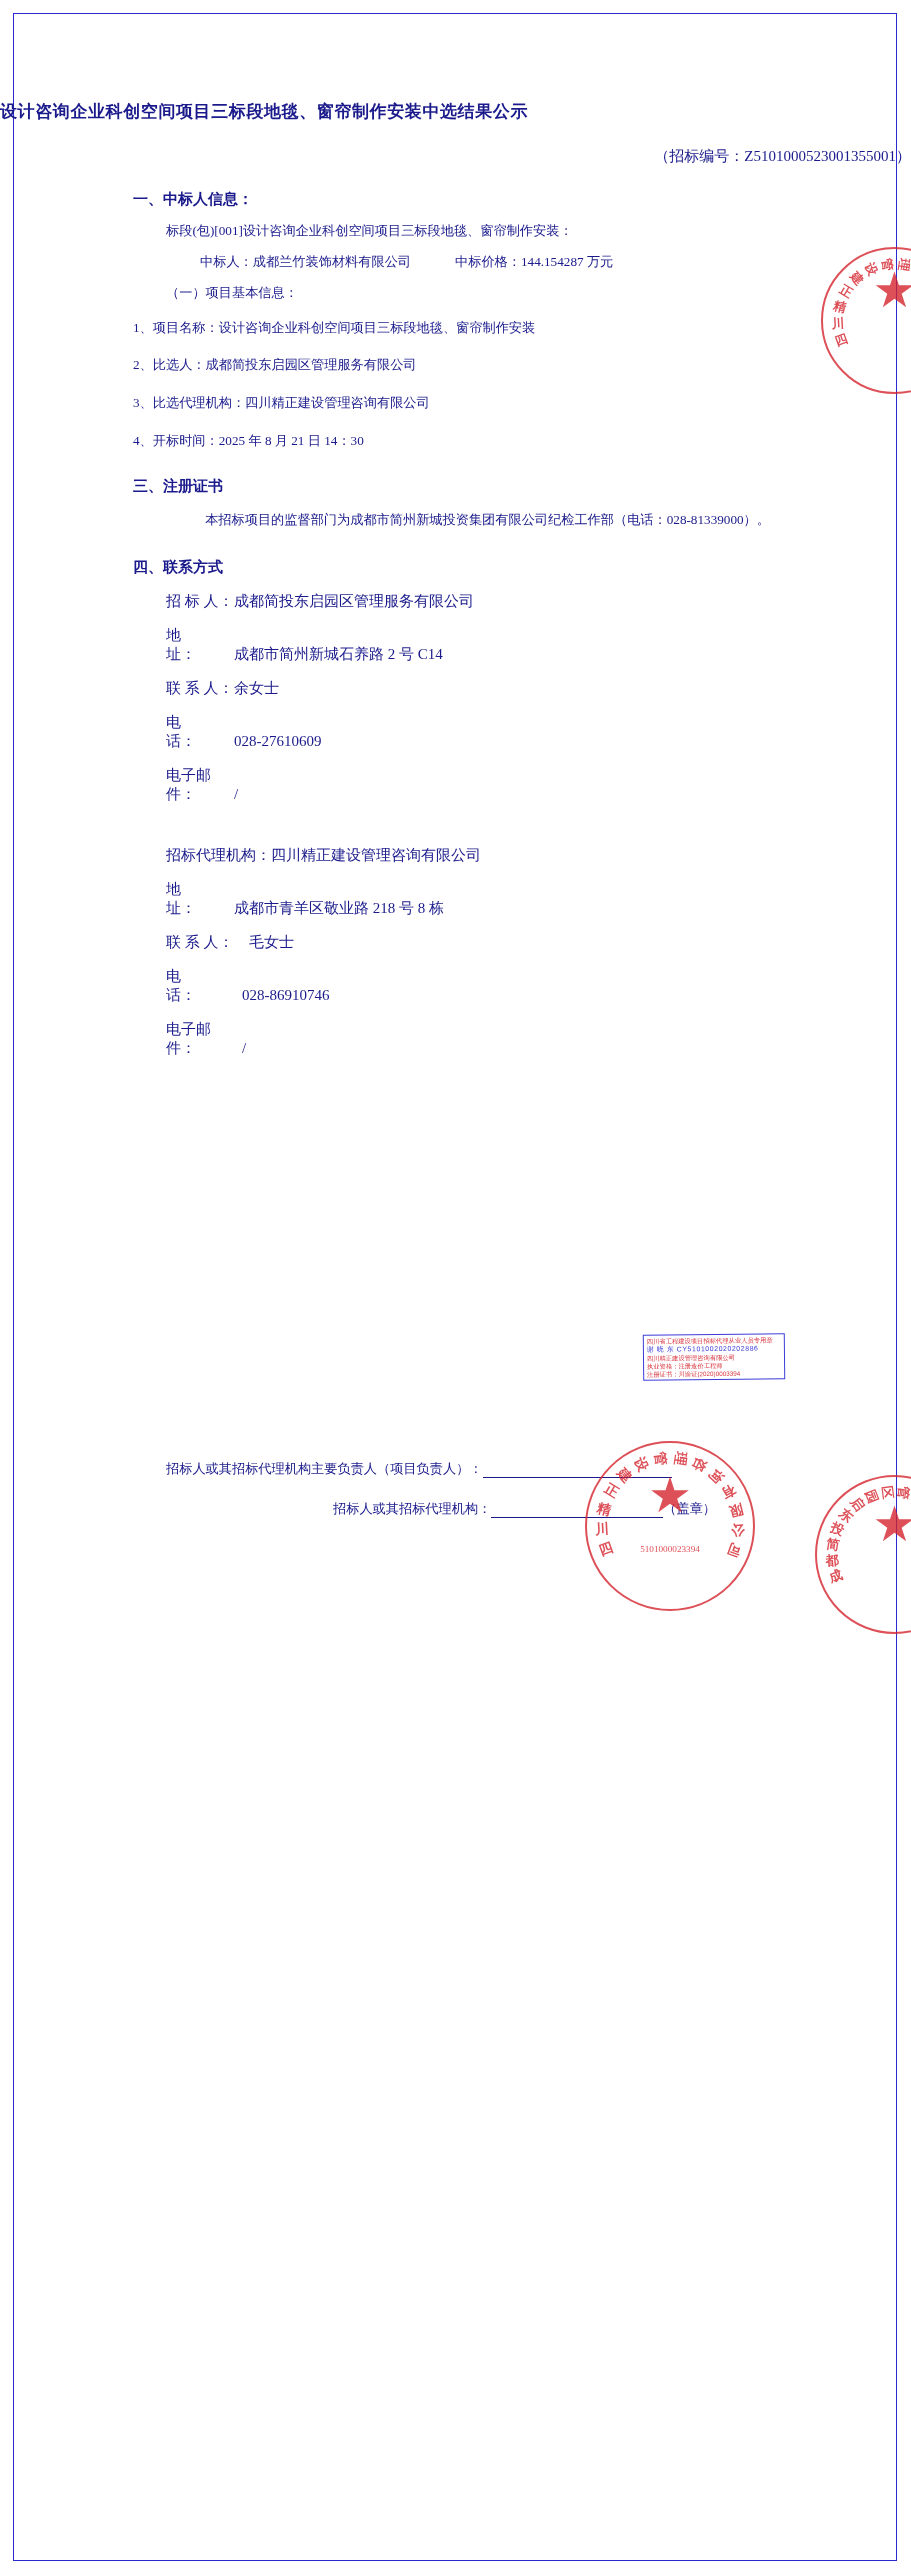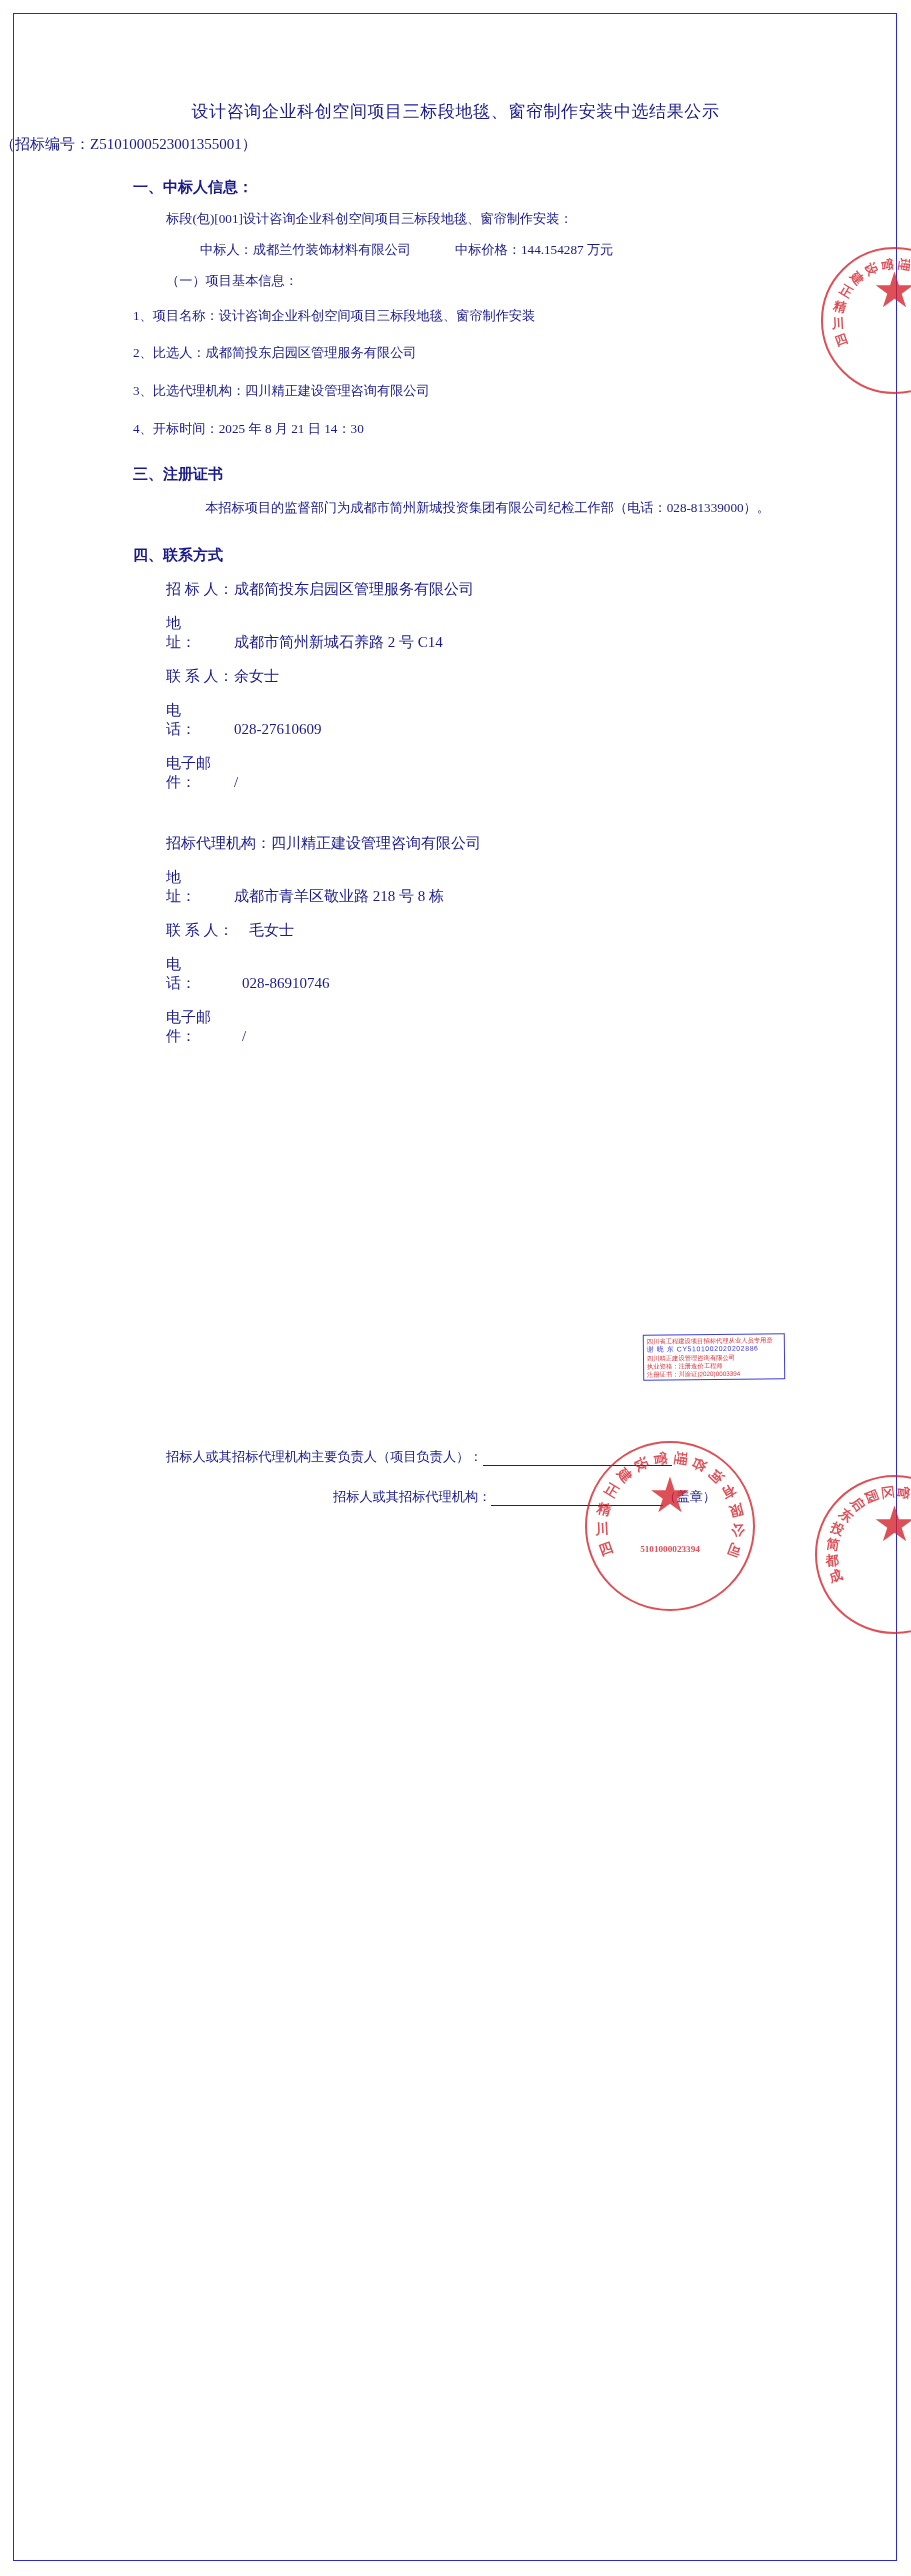--- a/index.html
+++ b/index.html
@@ -30,32 +30,32 @@
     border: 1.1px solid #2a2ad0;
     box-sizing: border-box;
   }
   .content {
     position: absolute;
     left: 0;
     top: 0;
     width: 911px;
   }
   .title {
-    text-align: center;
+    text-align: left;
     font-size: 17px;
-    font-weight: normal;
+    font-weight: bold;
     letter-spacing: 0.6px;
     margin-top: 100px;
     color: #1a1a8c;
     font-family: "Liberation Serif", serif;
   }
   .subtitle {
-    text-align: left;
+    text-align: right;
     font-size: 15px;
-    margin-top: 12px;
+    margin-top: 24px;
     color: #1a1a8c;
   }
   .sec-head {
     font-size: 15px;
     font-weight: bold;
     margin-left: 133px;
     margin-top: 24px;
     color: #1a1a8c;
   }
   .indent1 {
@@ -160,21 +160,21 @@
     color: #d4202a;
   }
   .stamp-center-text {
     position: absolute;
     left: 50%;
     top: 64%;
     transform: translate(-50%, -50%);
     font-size: 9.2px;
     color: #d4202a;
     white-space: nowrap;
-    font-weight: bold;
+    font-weight: normal;
   }
 
   
   .rect-stamp {
     position: absolute;
     border: 1.1px solid #2b2bd6;
     box-sizing: border-box;
     padding: 1.7px 2.9px;
     opacity: 0.92;
     background: rgba(255,255,255,0.0);

